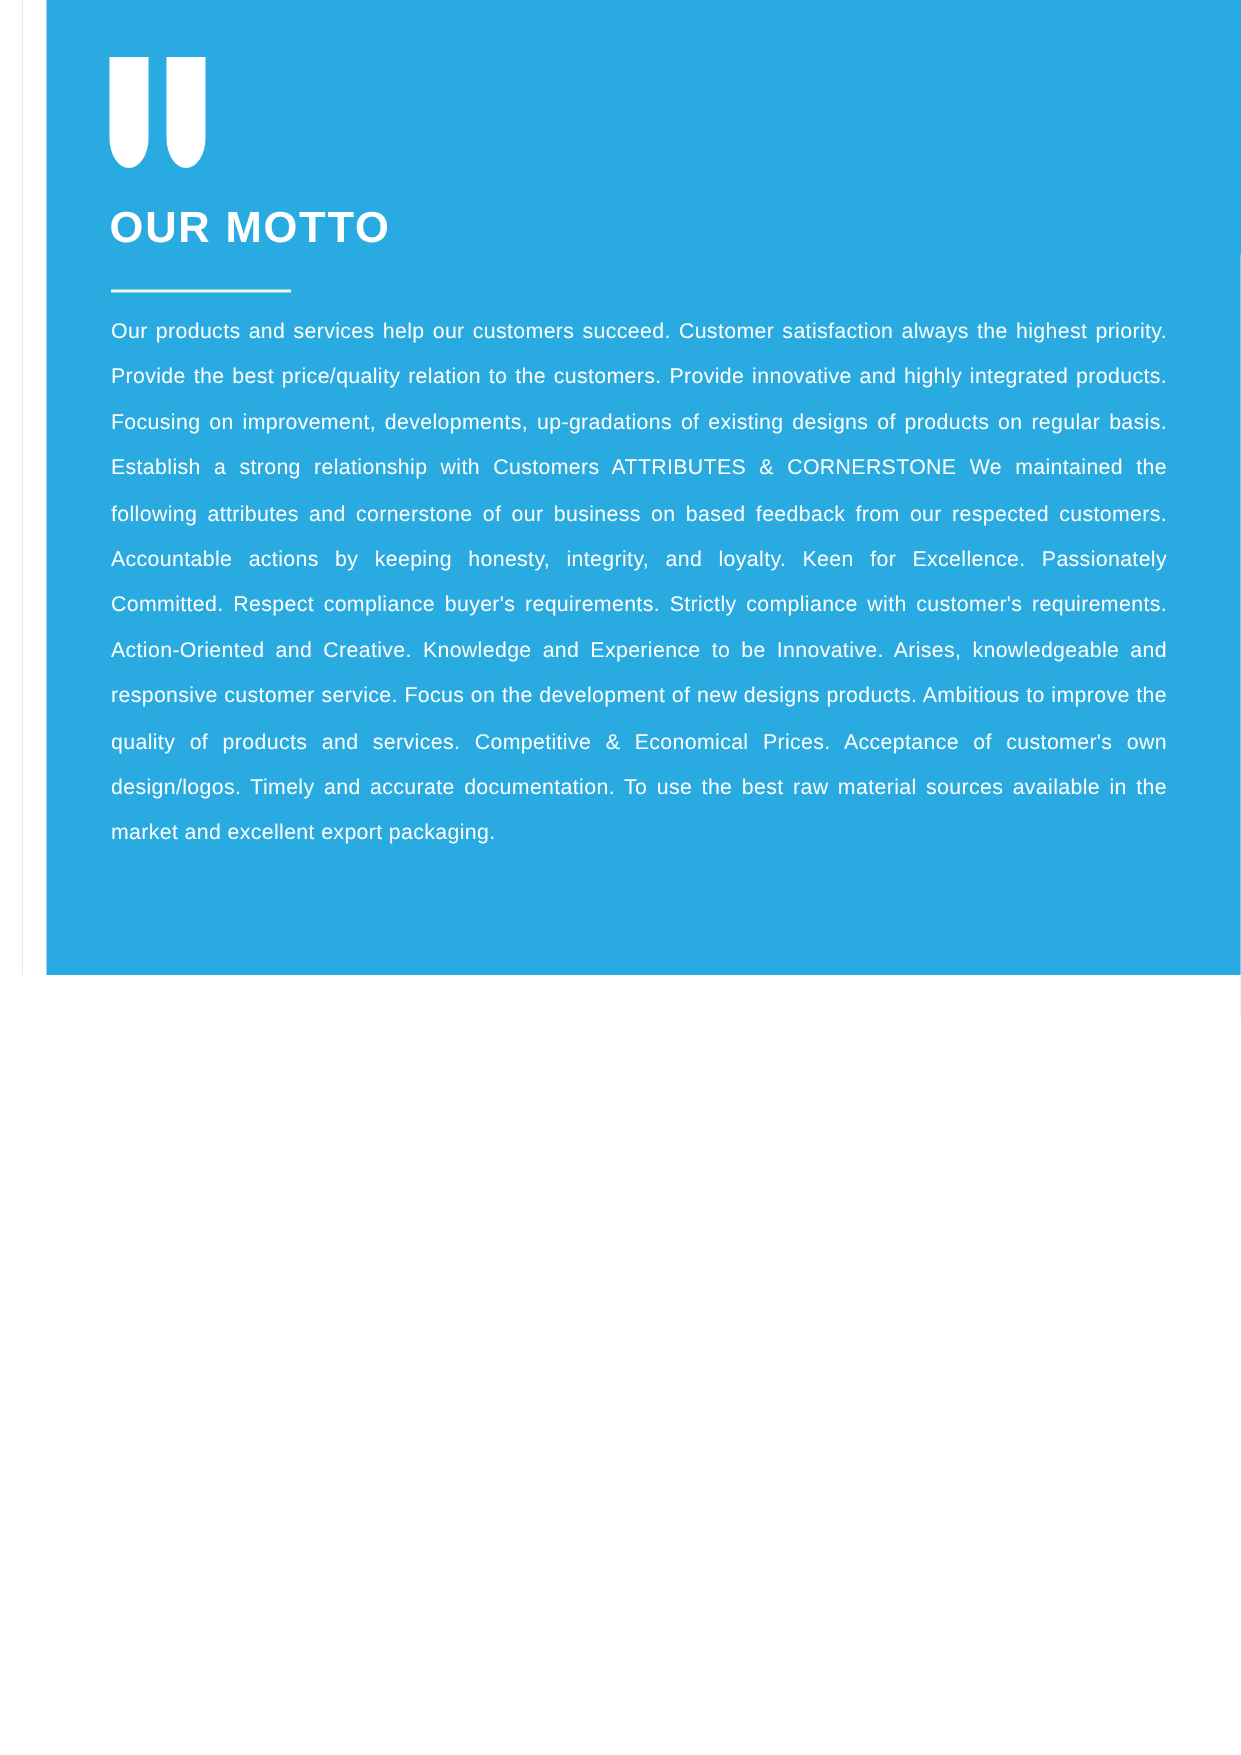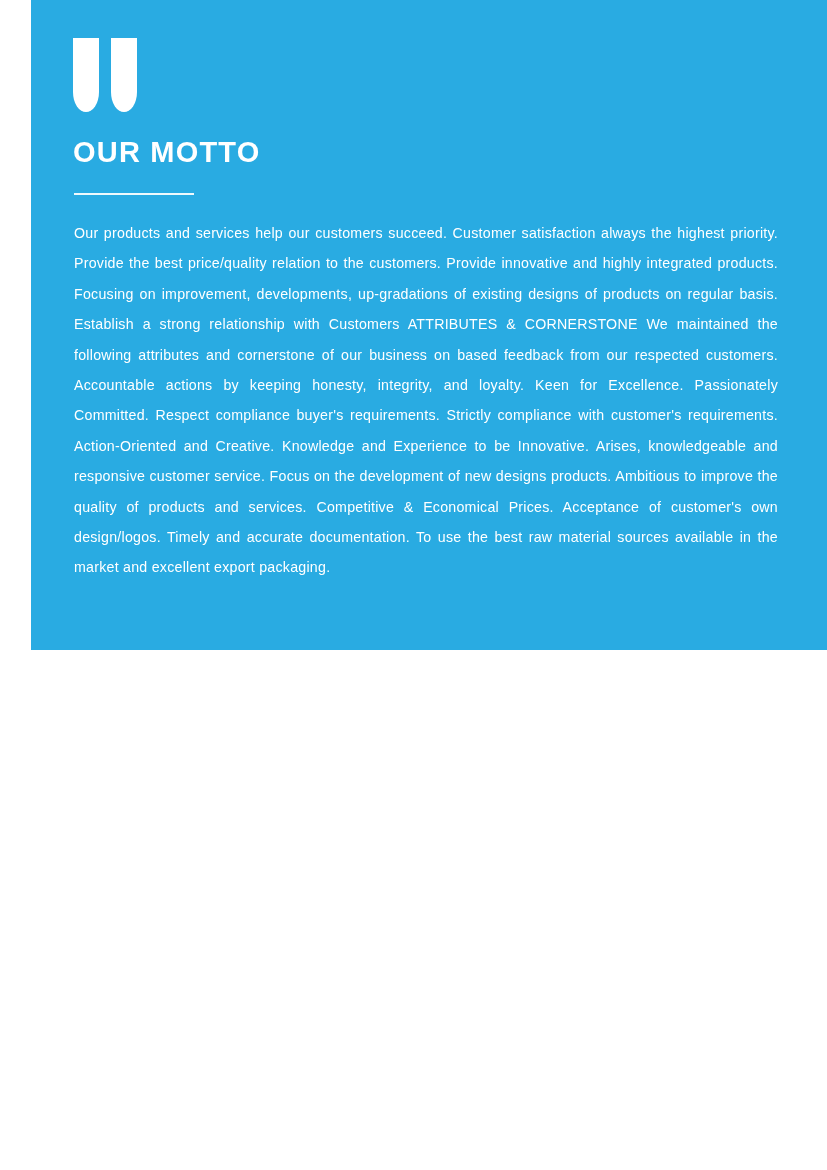--- a/index.html
+++ b/index.html
@@ -80,21 +80,21 @@
     top: 193px;
     width: 120px;
     height: 2px;
     background: #ffffff;
     opacity: 0.92;
   }
 
   .motto-body {
     position: absolute;
     left: 59px;
-    top: 218px;
+    top: 206px;
     width: 704px;
     color: #ffffff;
     font-size: 14.2px;
     line-height: 30.4px;
     text-align: justify;
     letter-spacing: 0.25px;
     font-family: "Liberation Sans", sans-serif;
   }
 
   

